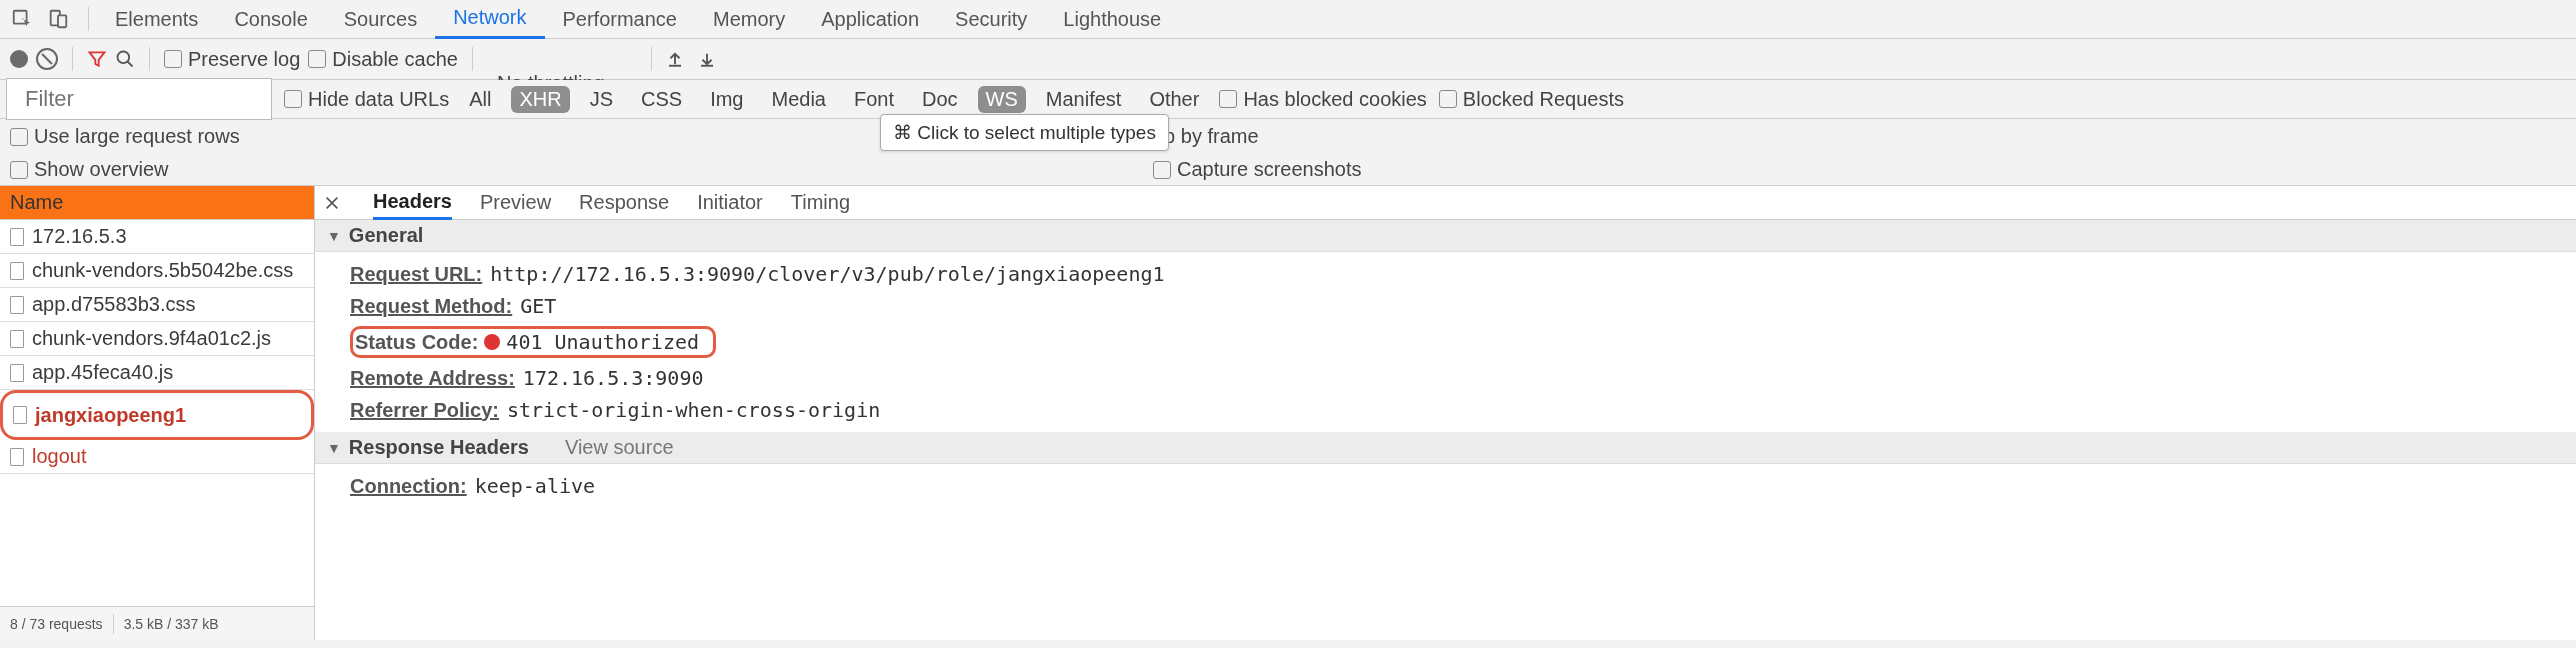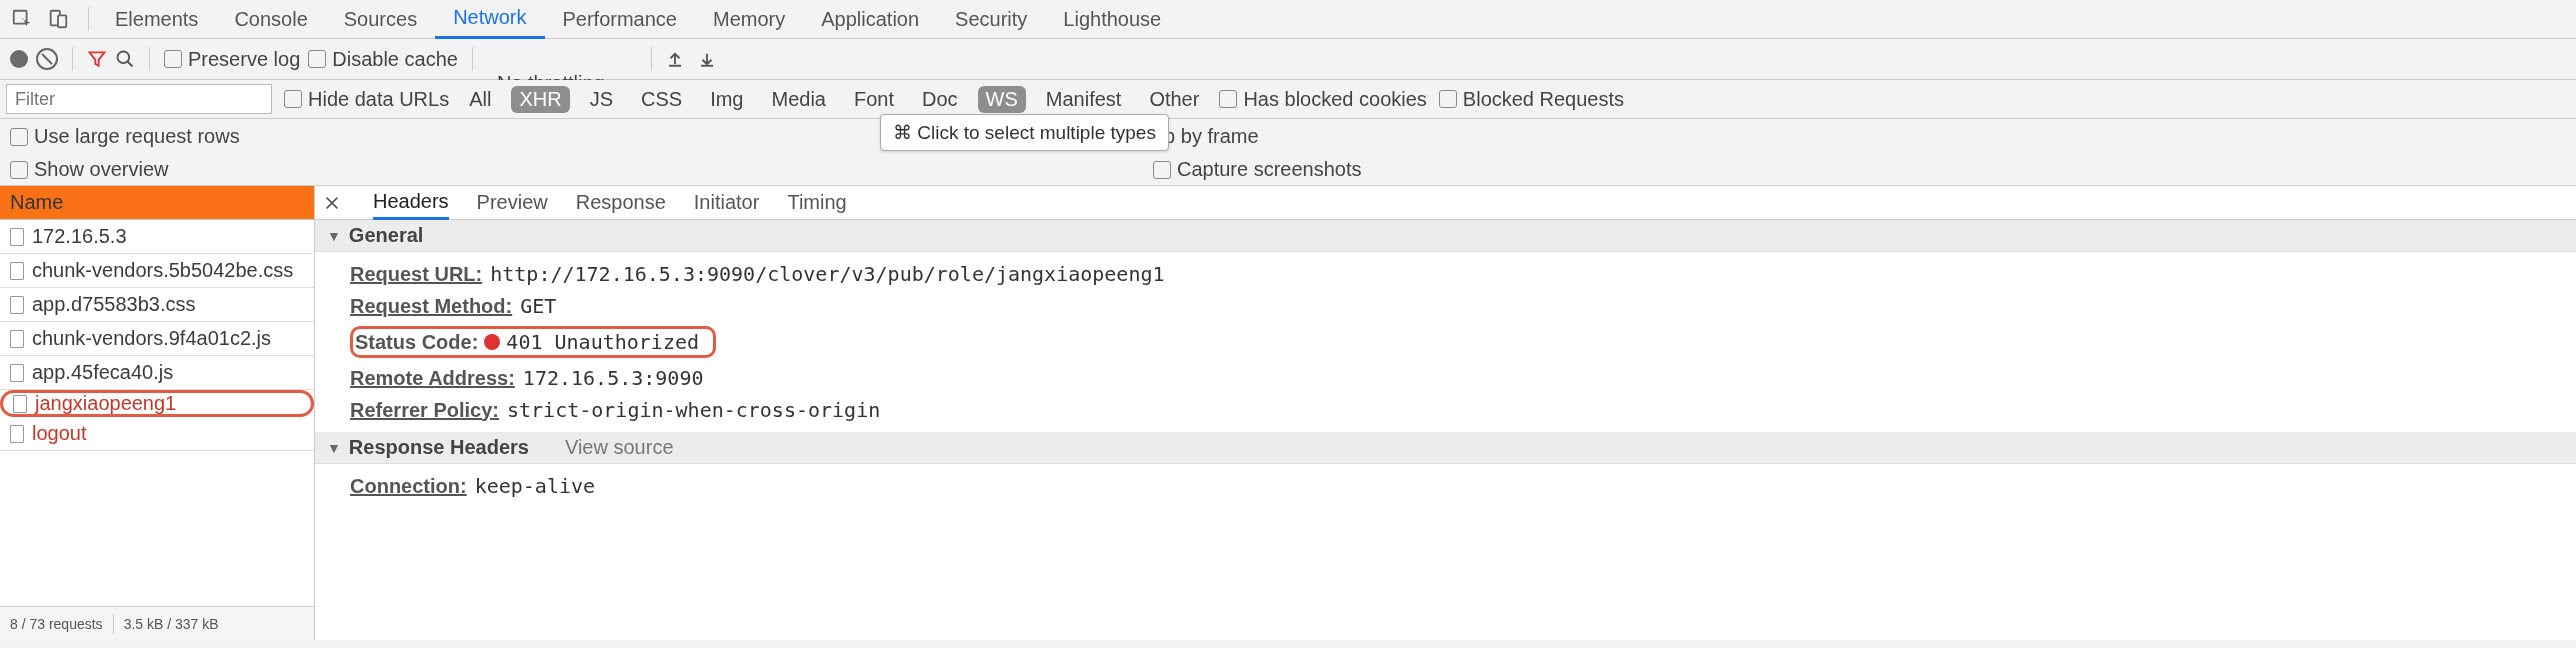--- a/index.html
+++ b/index.html
@@ -82,25 +82,25 @@
     display: flex;
     align-items: center;
     height: 39px;
     padding: 0 6px;
     border-bottom: 1px solid #ccc;
     gap: 12px;
     background: #f3f3f3;
     position: relative;
   }
   .filter-input {
-    width: 266px; height: 30px;
+    width: 266px; height: 42px;
     border: 1px solid #bbb;
     background: #fff;
-    padding: 0 8px;
-    font-size: 18px;
+    padding: 0 18px;
+    font-size: 22px;
     color: #777;
   }
   .type-pill {
     padding: 2px 8px;
     border-radius: 6px;
     color: #444;
     cursor: pointer;
   }
   .type-pill.active { background: #8e8e8e; color: #fff; }
   .tooltip {
@@ -158,21 +158,21 @@
   .req-item {
     display: flex; align-items: center;
     height: 34px;
     padding: 0 10px;
     gap: 8px;
     border-bottom: 1px solid #ddd;
     color: #3b3b3b;
     cursor: pointer;
   }
   .req-item.red { color: #c0392b; }
-  .req-item.highlight { border: 3px solid #e25b43; border-radius: 16px; height: 27px; }
+  .req-item.highlight { border: 3px solid #e25b43; border-radius: 16px; height: 50px; font-weight: bold; }
   .doc-icon {
     width: 14px; height: 18px; border: 1.5px solid #999; border-radius: 1px;
   }
   .left-footer {
     height: 34px;
     border-top: 1px solid #ccc;
     display: flex; align-items: center;
     padding: 0 10px; gap: 10px;
     color: #555;  background: #f5f5f5;
     font-size: 14px;
@@ -192,21 +192,21 @@
     padding-left: 4px;
     gap: 28px;
     color: #555;
   }
   .detail-tabs .close-x {
     width: 26px; height: 26px; display: flex; align-items: center; justify-content: center;
     color: #555; cursor: pointer;
   }
   .detail-tab { height: 34px; display: flex; align-items: center; cursor: pointer; }
   .detail-tab.active {
-    color: #222; border-bottom: 3px solid #1a73e8; font-weight: 400;
+    color: #222; border-bottom: 3px solid #1a73e8; font-weight: 700;
   }
   .section-header {
     background: #ececec;
     border-bottom: 1px solid #ddd;
     padding: 4px 12px;
     color: #444; font-weight: 600;
     display: flex; align-items: center; gap: 8px;
   }
   .section-header .tri { color: #666; font-size: 14px; }
   .section-header .aux { font-weight: 400; color: #777; margin-left: 28px; }

